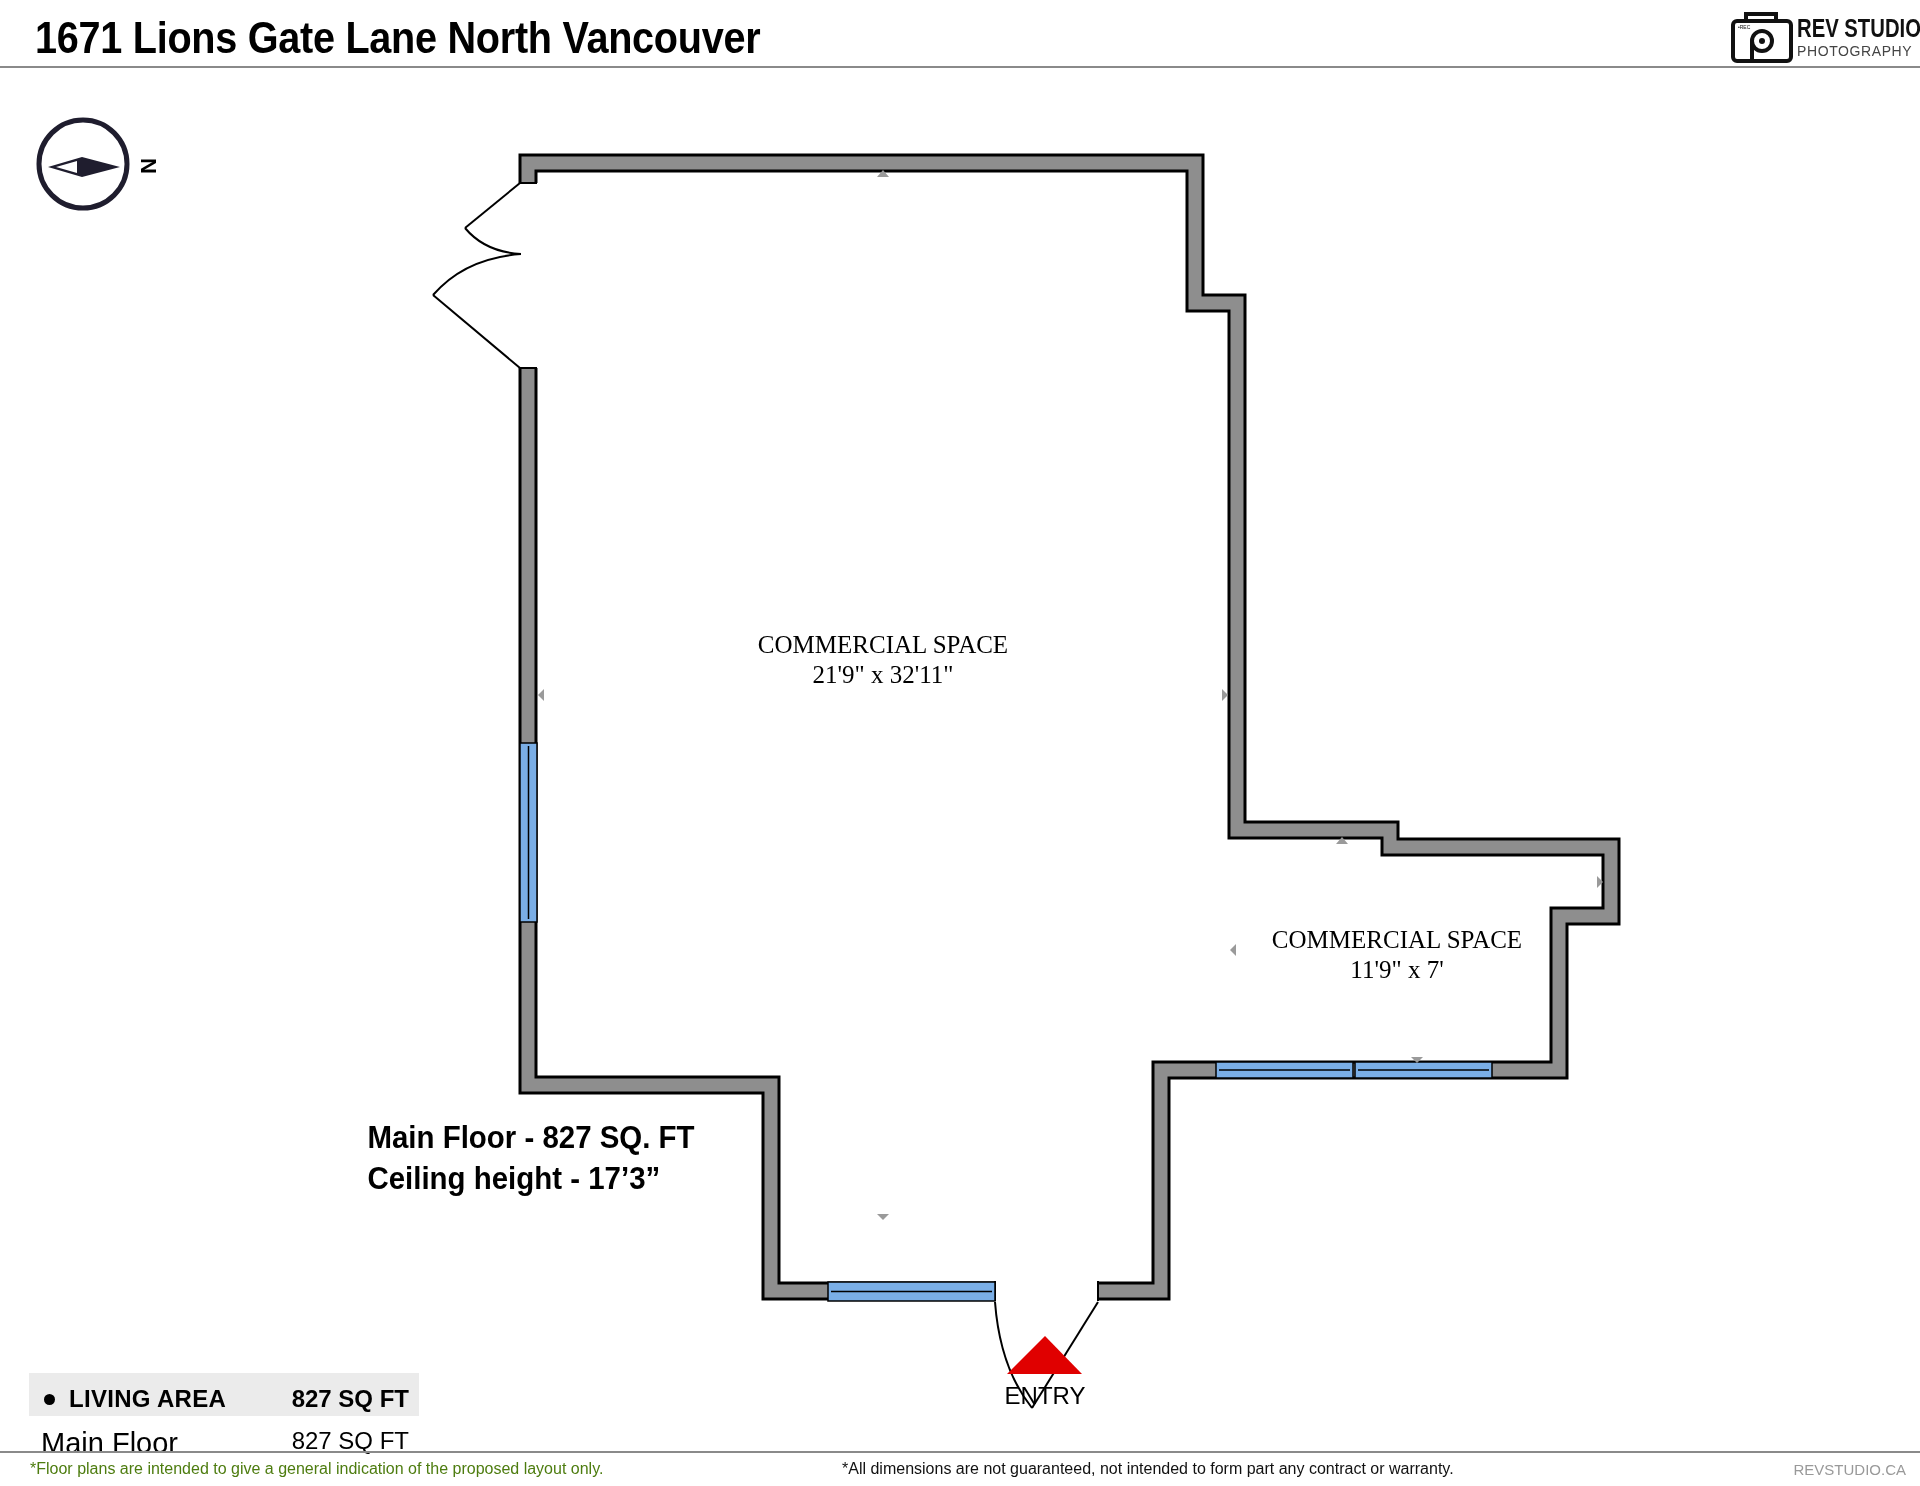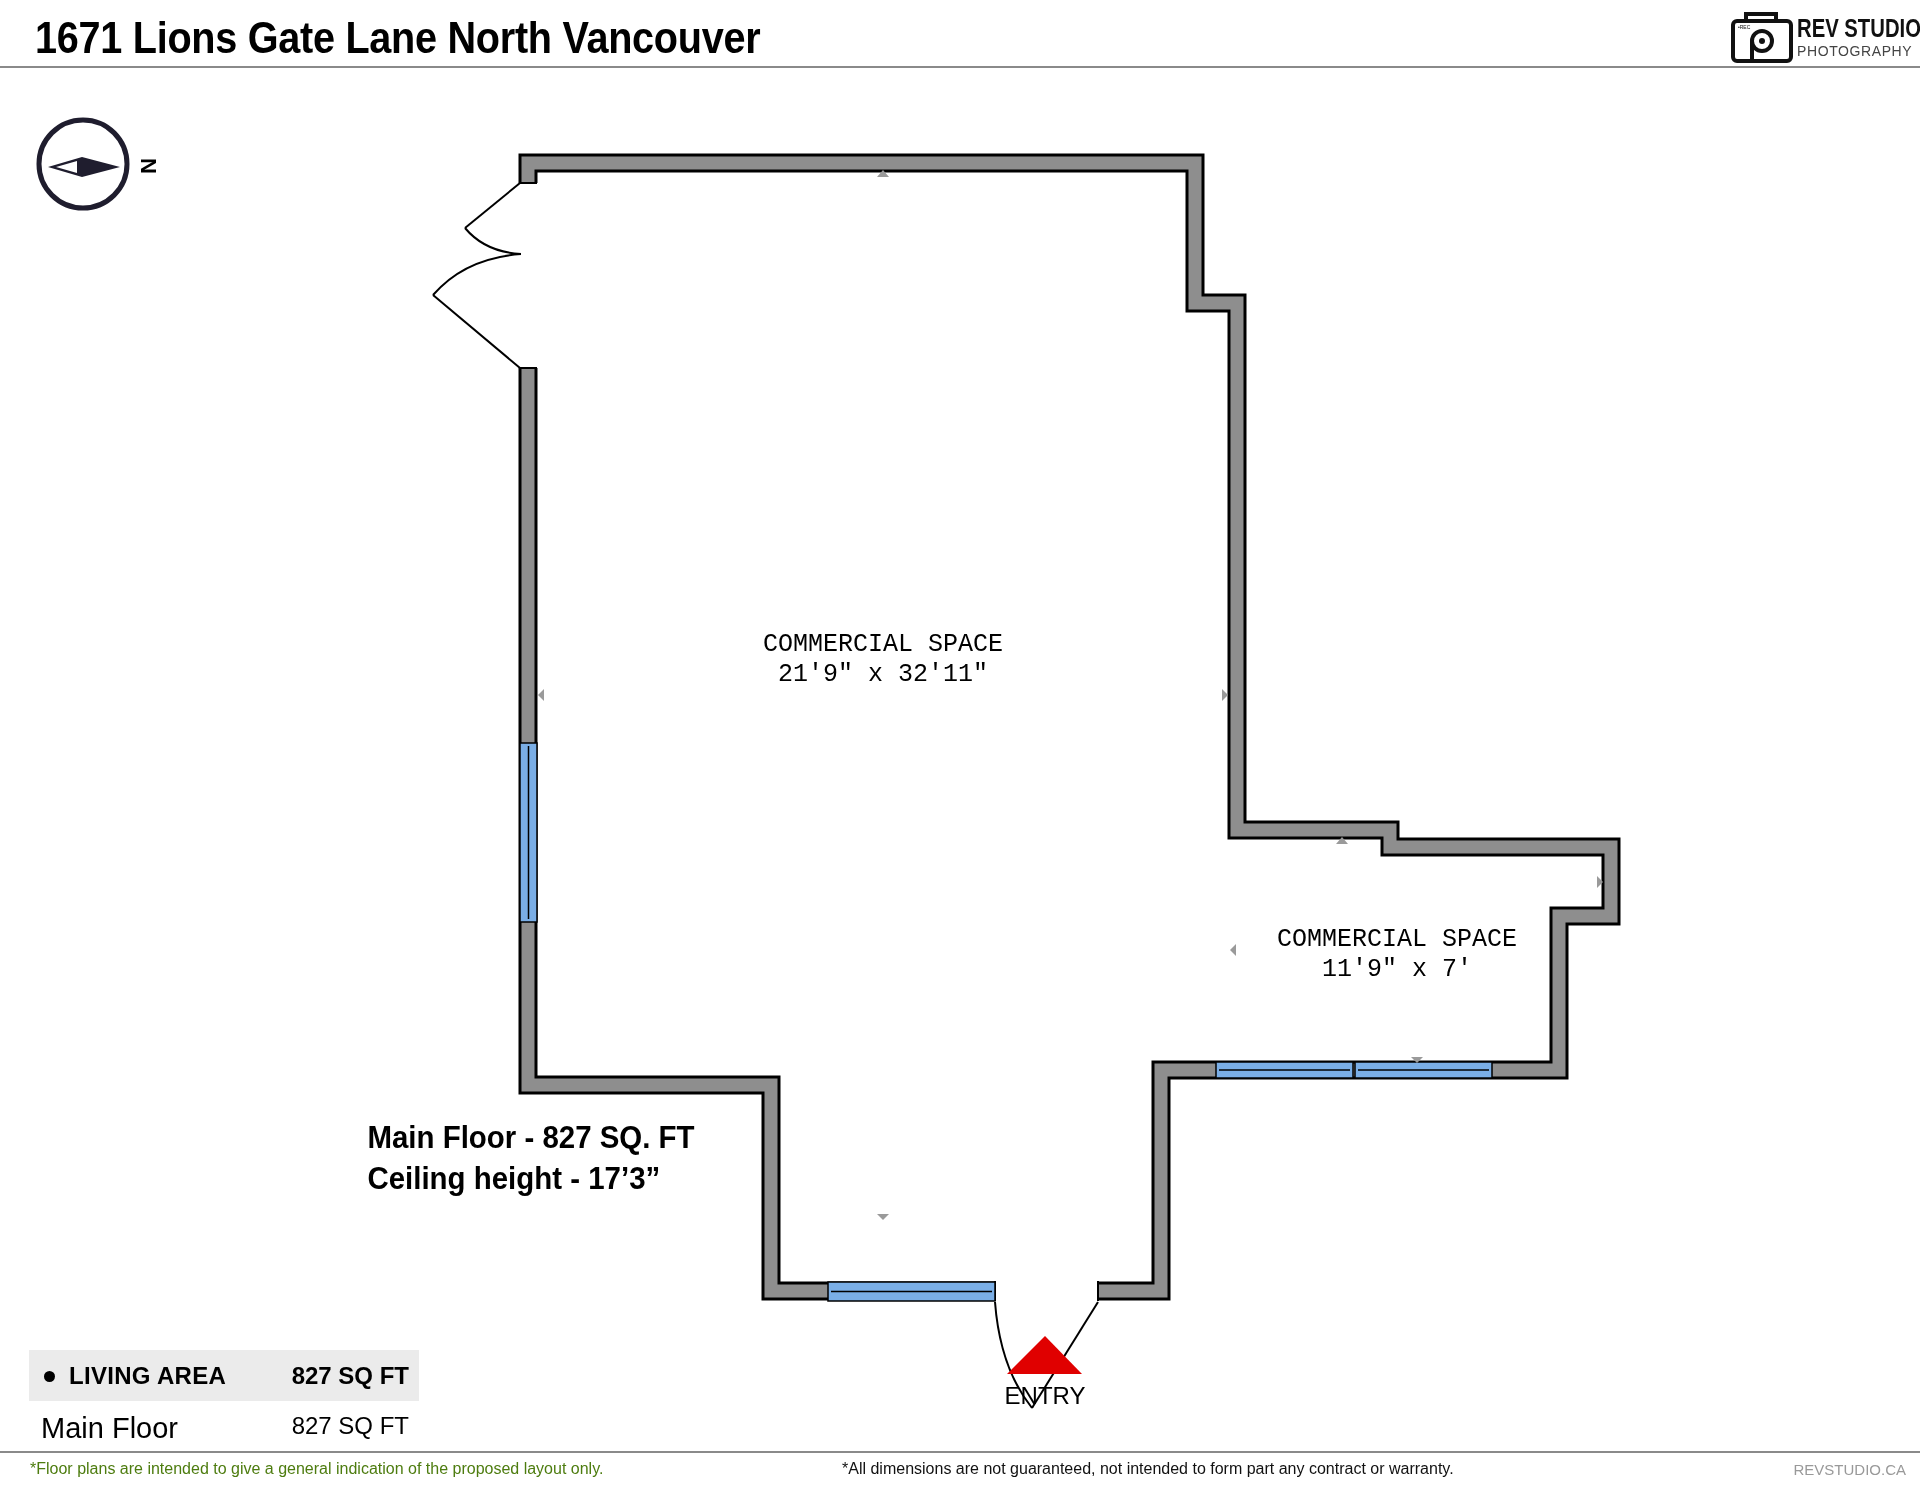--- a/index.html
+++ b/index.html
@@ -7,27 +7,27 @@
          font-family: "Liberation Sans", sans-serif; color: #000; }
   .abs { position: absolute; }
   .title { left: 35px; top: 10px; font-family: "Liberation Sans", sans-serif; font-weight: bold;
            font-size: 44px; line-height: 56px; white-space: nowrap; transform: scaleX(0.9); transform-origin: left center;
            letter-spacing: -0.3px; }
   .header-rule { left: 0; top: 66px; width: 1920px; height: 2px; background: #8a8a8a; }
   .logo-main { left: 1797px; top: 14px; font-weight: bold; font-size: 26px; line-height: 28px; white-space: nowrap;
                transform: scaleX(0.78); transform-origin: left center; color: #111; }
   .logo-sub { left: 1797px; top: 43px; font-size: 14px; line-height: 16px; letter-spacing: 0.6px; color: #444; white-space: nowrap; }
   svg.plan { position: absolute; left: 0; top: 0; }
-  .room-label { position: absolute; text-align: center; font-family: Liberation Mono, monospace; font-size: 25px; line-height: 30px; white-space: nowrap; transform: translateX(-50%); }
+  .room-label { position: absolute; text-align: center; font-family: Liberation Serif, serif; font-size: 25px; line-height: 30px; white-space: nowrap; transform: translateX(-50%); }
   .floor-summary { position: absolute; left: 531px; top: 1117px; transform: translateX(-50%); text-align: left;
                    font-weight: bold; font-size: 32px; line-height: 41px; white-space: nowrap; }
   .floor-summary div { transform: scaleX(0.92); }
   .entry-label { position: absolute; left: 1045px; top: 1382px; transform: translateX(-50%); font-size: 24px; line-height: 28px; text-align: center; }
   .area-table { position: absolute; left: 29px; top: 1350px; width: 390px; }
-  .area-head { height: 51px; background: #ebebeb; position: relative; }
+  .area-head { height: 43px; background: #ebebeb; position: relative; margin-top: 23px; }
   .area-head .bullet { position: absolute; left: 15px; top: 21px; width: 11px; height: 11px; border-radius: 50%; background: #000; }
   .area-head .lbl { position: absolute; left: 40px; top: 11px; font-weight: bold; font-size: 24px; line-height: 30px; letter-spacing: 0.3px; }
   .area-head .val { position: absolute; right: 10px; top: 11px; font-weight: bold; font-size: 24px; line-height: 30px; }
   .area-row { height: 48px; position: relative; }
   .area-row .lbl { position: absolute; left: 12px; top: 12px; font-size: 29px; line-height: 30px; }
   .area-row .val { position: absolute; right: 10px; top: 10px; font-size: 24px; line-height: 30px; }
   .footer-rule { left: 0; top: 1451px; width: 1920px; height: 2px; background: #8a8a8a; }
   .foot-left { left: 30px; top: 1459px; font-size: 16px; line-height: 20px; white-space: nowrap; color: #4d7c0f; }
   .foot-mid { left: 842px; top: 1459px; font-size: 16px; line-height: 20px; white-space: nowrap; color: #111; }
   .foot-right { right: 14px; top: 1460px; font-size: 15px; line-height: 20px; color: #999; white-space: nowrap; }

